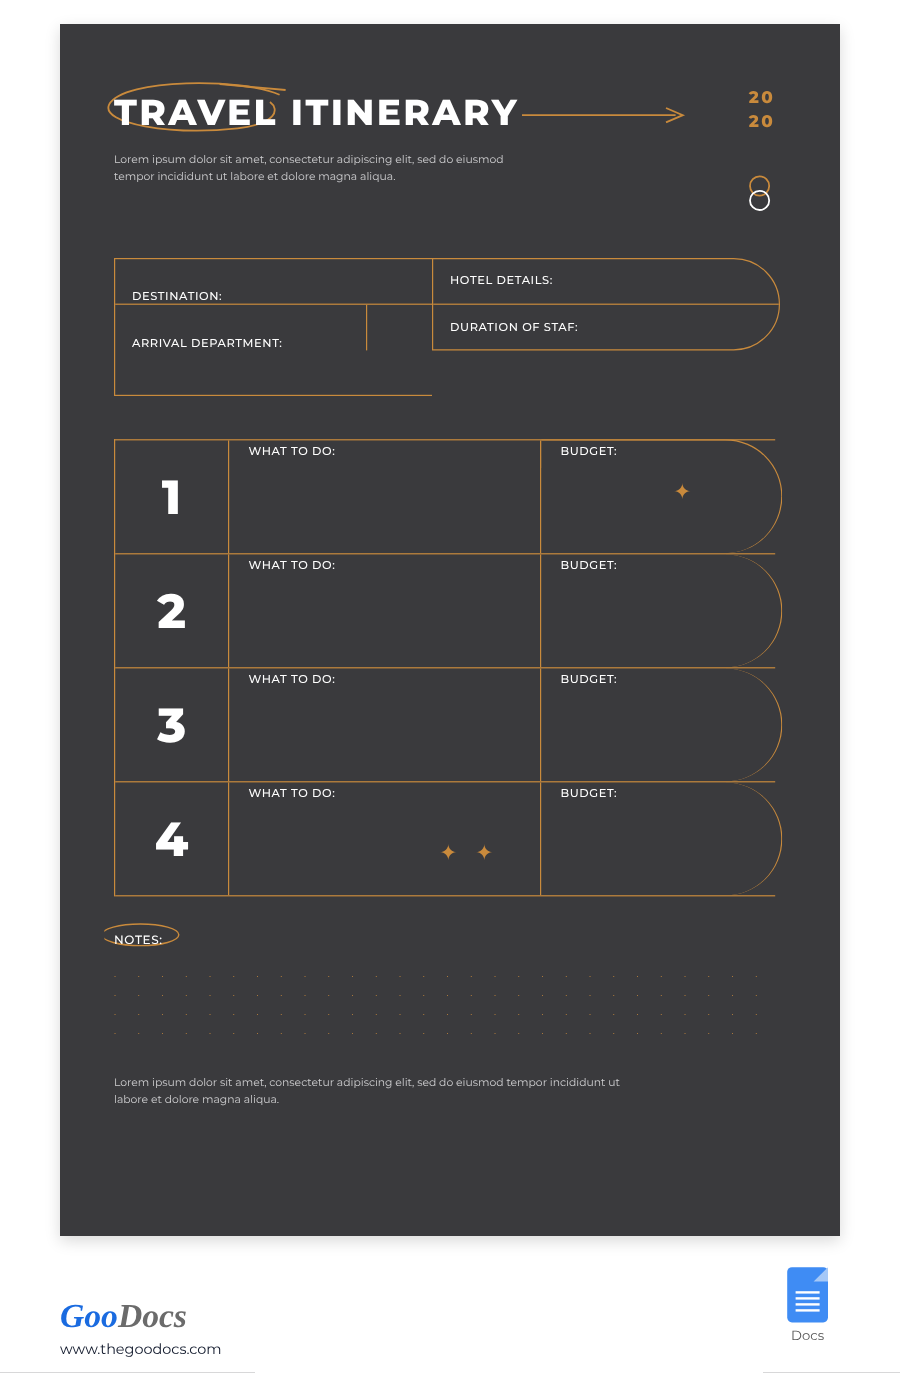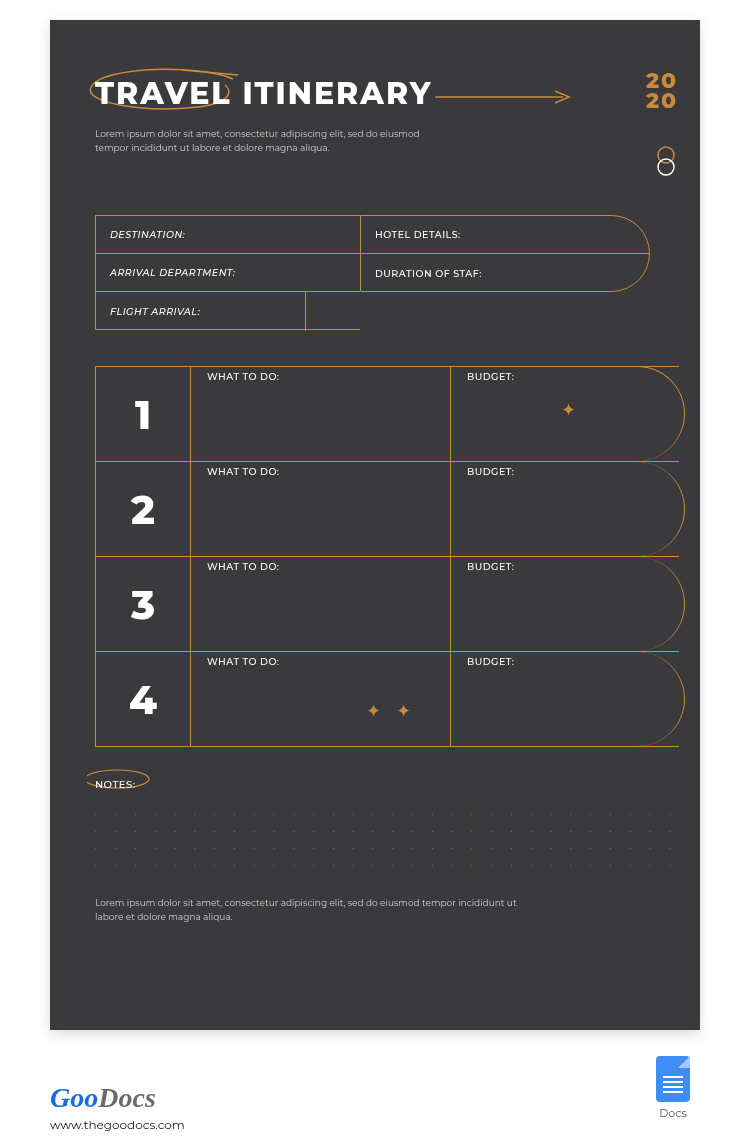--- a/index.html
+++ b/index.html
@@ -8,21 +8,21 @@
     height: 1144px;
     background: #ffffff;
     font-family: "Montserrat", "Helvetica Neue", Helvetica, Arial, sans-serif;
     position: relative;
   }
   .page {
     position: absolute;
     left: 50px; top: 20px;
     width: 650px; height: 1010px;
     background: #3a3a3d;
-    padding: 55px 21px 40px 45px;
+    padding: 55px 54px 40px 45px;
     color: #ffffff;
     box-shadow: 0 4px 12px rgba(0,0,0,.15);
   }
 
   
   .header { position: relative; height: 110px; }
   .title {
     font-size: 30px;
     font-weight: 800;
     letter-spacing: 2px;
@@ -41,23 +41,23 @@
     left: 340px; top: 14px;
     width: 140px; height: 14px;
   }
   .arrow svg { width: 100%; height: 100%; }
   .year {
     position: absolute;
     right: 0; top: -4px;
     color: #c98a3c;
     font-weight: 800;
     letter-spacing: 2px;
-    font-size: 22px;
+    font-size: 14px;
     line-height: 20px;
-    text-align: center;
+    text-align: right;
     width: 34px;
     white-space: pre;
   }
   .intro {
     position: absolute;
     left: 0; top: 52px;
     width: 330px;
     font-size: 9px;
     line-height: 14px;
     color: #cfcfd1;
@@ -72,21 +72,21 @@
   .info-wrap { position: relative; margin-top: 30px; height: 115px; }
   .info-left {
     position: absolute; left: 0; top: 0;
     width: 265px; height: 115px;
     border: 1px solid #c98a3c;
     border-right: none;
   }
   .info-left .cell {
     height: 38.33px;
     border-bottom: 1px solid #c98a3c;
-    display: flex; align-items: center; font-style: italic;
+    display: flex; align-items: flex-end;
   }
   .info-left .cell:first-child { height: 38px; }
   .info-left .cell:last-child { border-bottom: none; width: 210px; border-right:1px solid #c98a3c;}
   .info-right {
     position: absolute; left: 265px; top: 0;
     width: 290px; height: 77px;
     border: 1px solid #c98a3c;
     border-top-right-radius: 60px;
     border-bottom-right-radius: 60px;
   }
@@ -267,23 +267,20 @@
   </div>
 
   <div class="info-wrap">
     <div class="info-left">
       <div class="cell">
           <span class="lbl">DESTINATION:</span>
         </div>
       <div class="cell">
           <span class="lbl">ARRIVAL DEPARTMENT:</span>
         </div>
-      <div class="cell">
-          <span class="lbl">FLIGHT ARRIVAL:</span>
-        </div>
     </div>
     <div class="info-right">
       <div class="cell">
           <span class="lbl">HOTEL DETAILS:</span>
         </div>
       <div class="cell">
           <span class="lbl">DURATION OF STAF:</span>
         </div>
     </div>
   </div>

